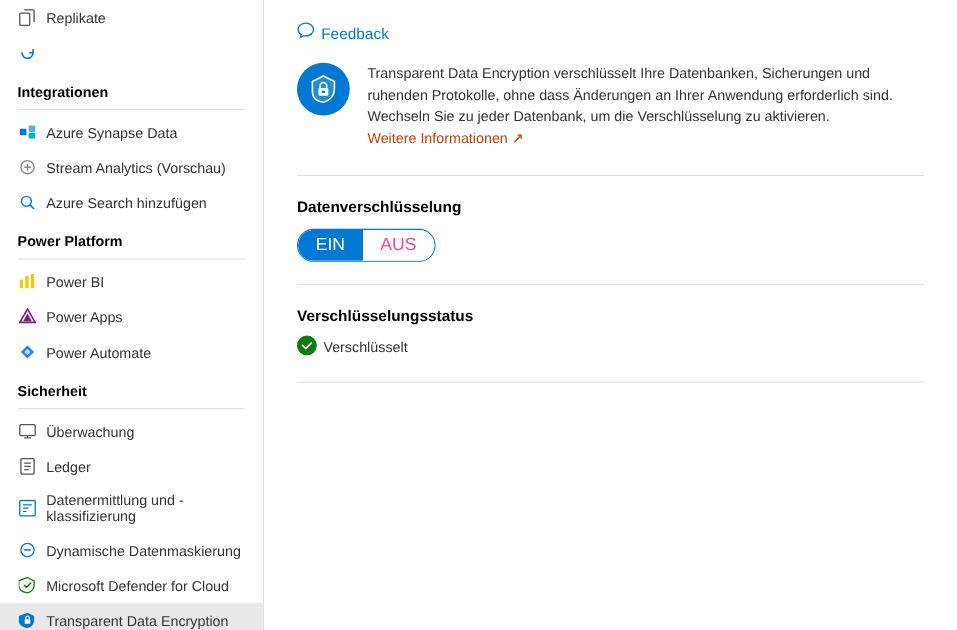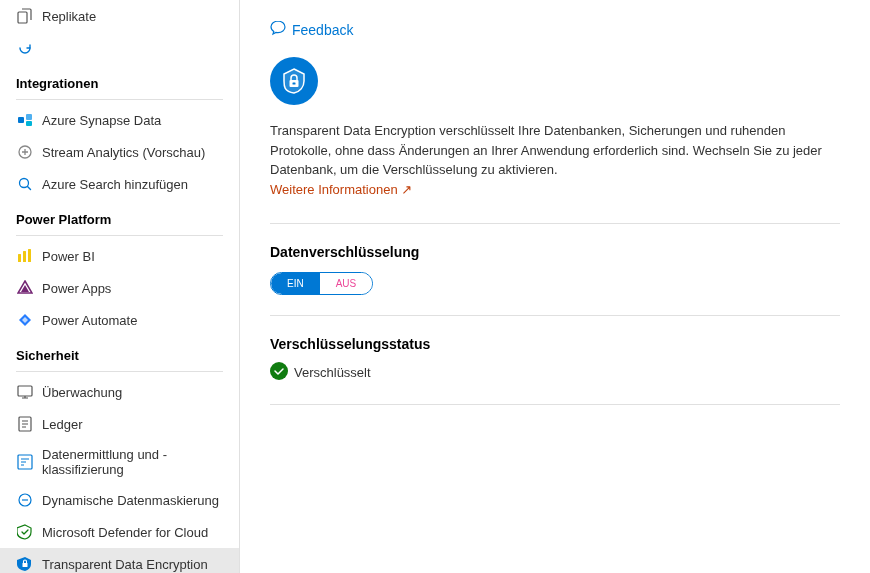--- a/index.html
+++ b/index.html
@@ -67,21 +67,20 @@
       font-size: 14px;
       margin-bottom: 18px;
       cursor: pointer;
     }
 
     .info-box {
       display: flex;
       gap: 16px;
       margin-bottom: 24px;
       align-items: flex-start;
-      flex-direction: column;
     }
 
     .shield-icon-wrapper {
       width: 48px;
       height: 48px;
       background: #0078d4;
       border-radius: 50%;
       display: flex;
       align-items: center;
       justify-content: center;
@@ -122,21 +121,21 @@
     .toggle-switch {
       display: flex;
       border: 1px solid #0078d4;
       border-radius: 20px;
       overflow: hidden;
     }
 
     .toggle-option {
       padding: 5px 16px;
       cursor: pointer;
-      font-size: 10px;
+      font-size: 16px;
       font-weight: 500;
     }
 
     .toggle-option.selected {
       background: #0078d4;
       color: #fff;
       border-radius: 18px 0 0 18px;
     }
 
     .toggle-option.unselected {

